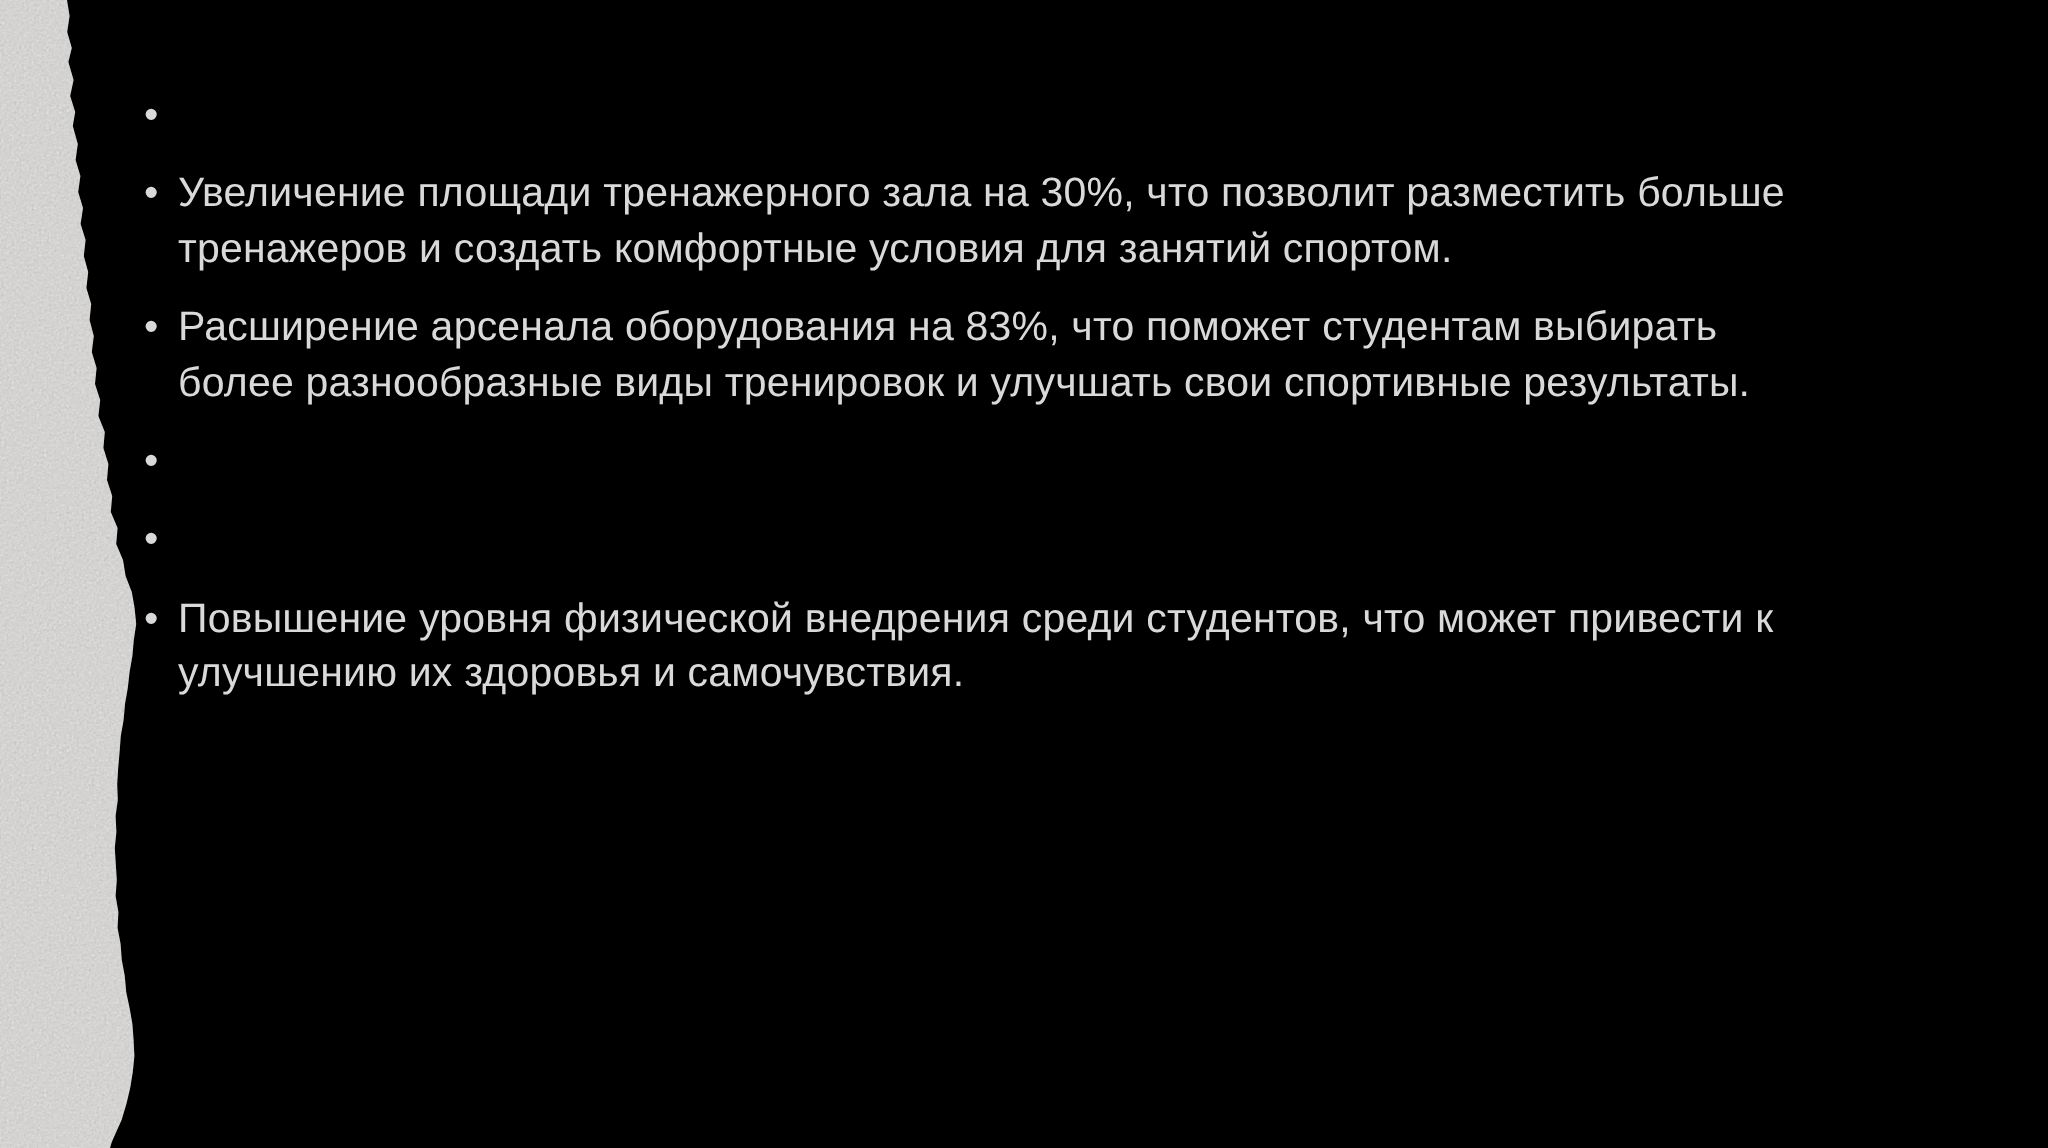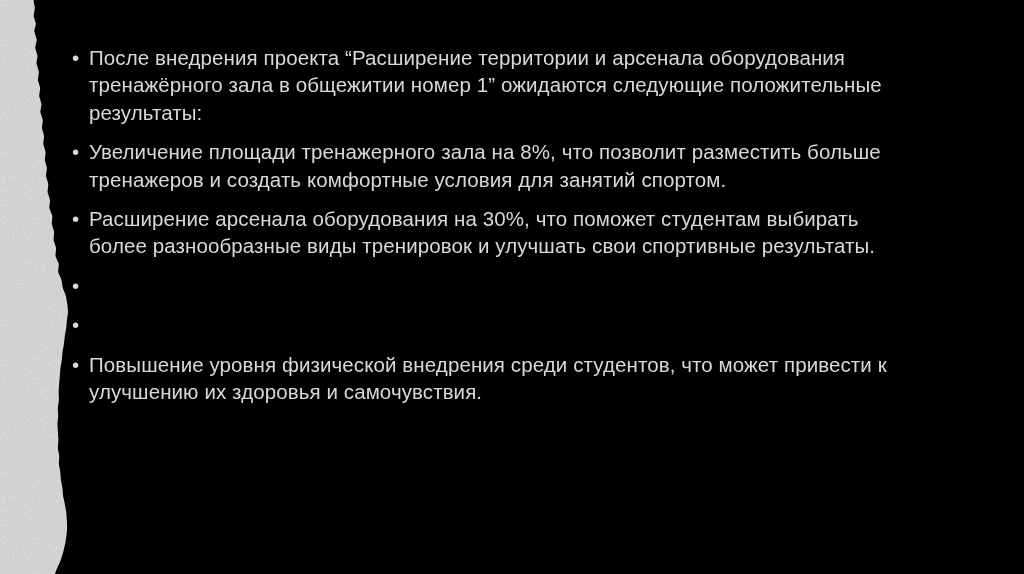--- a/index.html
+++ b/index.html
@@ -92,32 +92,29 @@
       </filter>
     </defs>
     <use href="#tornShape" fill="#f1f0ee"></use>
     <use href="#tornShape" filter="url(#paperGrain)" opacity="0.2"></use>
   </svg>
 
   <div class="content">
     <ul class="bullet-list">
       <li class="bullet-item">
         <span class="bullet-marker">•</span>
-        <span class="bullet-text">После внедрения проекта “Расширение территории и арсенала оборудования
-тренажёрного зала в общежитии номер 1” ожидаются следующие положительные
-результаты:</span>
       </li>
       <li class="bullet-item">
         <span class="bullet-marker">•</span>
-        <span class="bullet-text">Увеличение площади тренажерного зала на 8%, что позволит разместить больше
+        <span class="bullet-text">Увеличение площади тренажерного зала на 30%, что позволит разместить больше
 тренажеров и создать комфортные условия для занятий спортом.</span>
       </li>
       <li class="bullet-item">
         <span class="bullet-marker">•</span>
-        <span class="bullet-text">Расширение арсенала оборудования на 30%, что поможет студентам выбирать
+        <span class="bullet-text">Расширение арсенала оборудования на 83%, что поможет студентам выбирать
 более разнообразные виды тренировок и улучшать свои спортивные результаты.</span>
       </li>
       <li class="bullet-item">
         <span class="bullet-marker">•</span>
       </li>
       <li class="bullet-item">
         <span class="bullet-marker">•</span>
       </li>
       <li class="bullet-item">
         <span class="bullet-marker">•</span>

